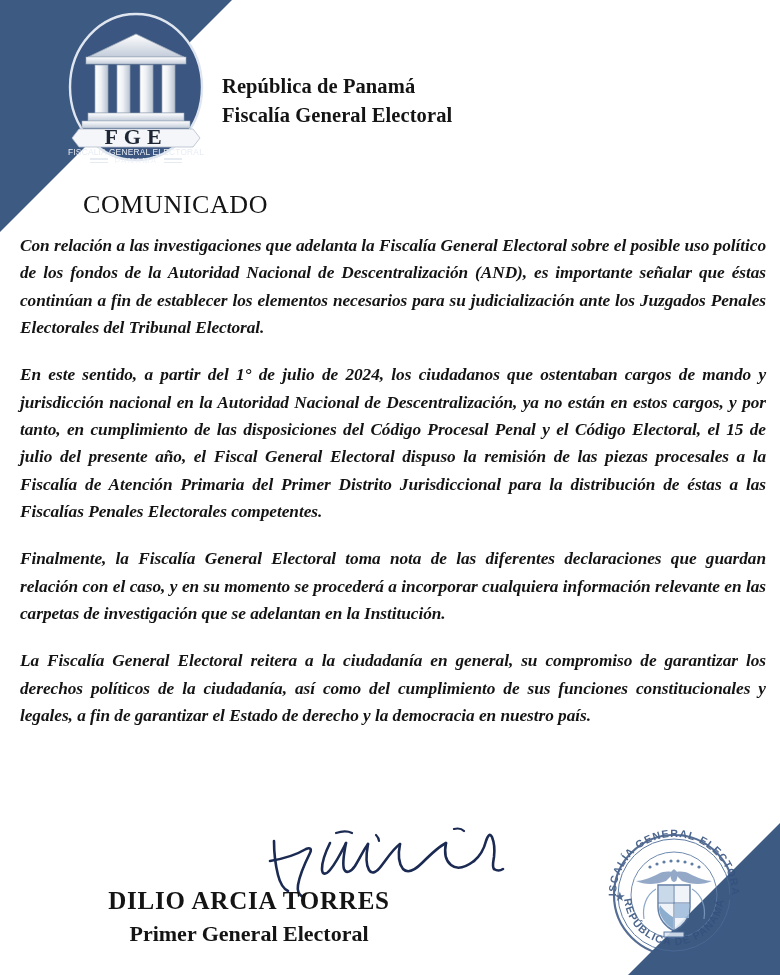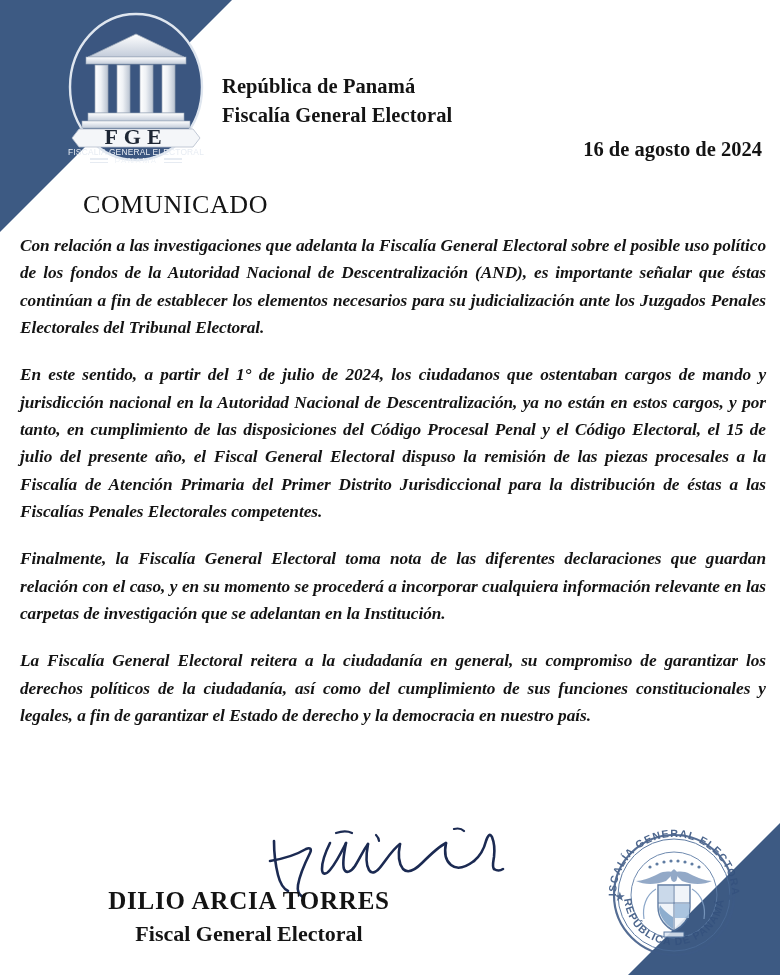--- a/index.html
+++ b/index.html
@@ -200,21 +200,20 @@
       <line x1="102" y1="148" x2="120" y2="148" stroke="#dce3ec" stroke-width="1.4"></line>
       <line x1="102" y1="152" x2="120" y2="152" stroke="#dce3ec" stroke-width="1.4"></line>
     </svg>
   </div>
 
   <div class="org-block">
     <div class="org-line">República de Panamá</div>
     <div class="org-line">Fiscalía General Electoral</div>
   </div>
 
-  <div class="doc-date">16 de agosto de 2024</div>
 </div>
 
 <div class="doc-title">COMUNICADO</div>
 
 <div class="content">
   <p class="para">Con relación a las investigaciones que adelanta la Fiscalía General Electoral sobre el posible uso político de los fondos de la Autoridad Nacional de Descentralización (AND), es importante señalar que éstas continúan a fin de establecer los elementos necesarios para su judicialización ante los Juzgados Penales Electorales del Tribunal Electoral.</p>
   <p class="para">En este sentido, a partir del 1° de julio de 2024, los ciudadanos que ostentaban cargos de mando y jurisdicción nacional en la Autoridad Nacional de Descentralización, ya no están en estos cargos, y por tanto, en cumplimiento de las disposiciones del Código Procesal Penal y el Código Electoral, el 15 de julio del presente año, el Fiscal General Electoral dispuso la remisión de las piezas procesales a la Fiscalía de Atención Primaria del Primer Distrito Jurisdiccional para la distribución de éstas a las Fiscalías Penales Electorales competentes.</p>
   <p class="para">Finalmente, la Fiscalía General Electoral toma nota de las diferentes declaraciones que guardan relación con el caso, y en su momento se procederá a incorporar cualquiera información relevante en las carpetas de investigación que se adelantan en la Institución.</p>
   <p class="para">La Fiscalía General Electoral reitera a la ciudadanía en general, su compromiso de garantizar los derechos políticos de la ciudadanía, así como del cumplimiento de sus funciones constitucionales y legales, a fin de garantizar el Estado de derecho y la democracia en nuestro país.</p>
 </div>
@@ -234,21 +233,21 @@
         <path d="M236 42 C239 44, 242 44, 245 42"></path>
       </g>
       <g fill="none" stroke="#1b2a52" stroke-width="2.2" stroke-linecap="round">
         <path d="M78 6 C84 4, 90 4, 94 6"></path>
         <path d="M118 8 C120 10, 121 12, 121 14"></path>
         <path d="M196 2 C200 1, 204 2, 206 4"></path>
       </g>
     </svg>
   </div>
   <div class="signer-name">DILIO ARCIA TORRES</div>
-  <div class="signer-title">Fiscal General Electoral</div>
+  <div class="signer-title">Primer General Electoral</div>
 </div>
 
 <div class="seal">
   <svg width="152" height="152" viewBox="0 0 152 152" xmlns="http://www.w3.org/2000/svg">
     <defs>
       <path id="sealTop" d="M 18,76 A 58,58 0 0 1 134,76"></path>
       <path id="sealBottom" d="M 26,76 A 50,50 0 0 0 126,76"></path>
     </defs>
     <circle cx="76" cy="76" r="60" fill="none" stroke="#3e5a86" stroke-width="2.2"></circle>
     <circle cx="76" cy="76" r="56" fill="none" stroke="#4a6a96" stroke-width="1"></circle>

